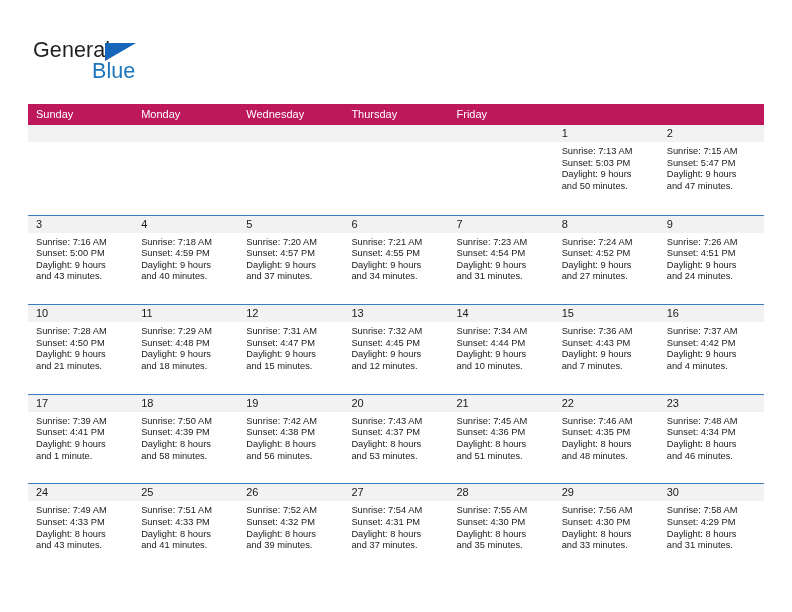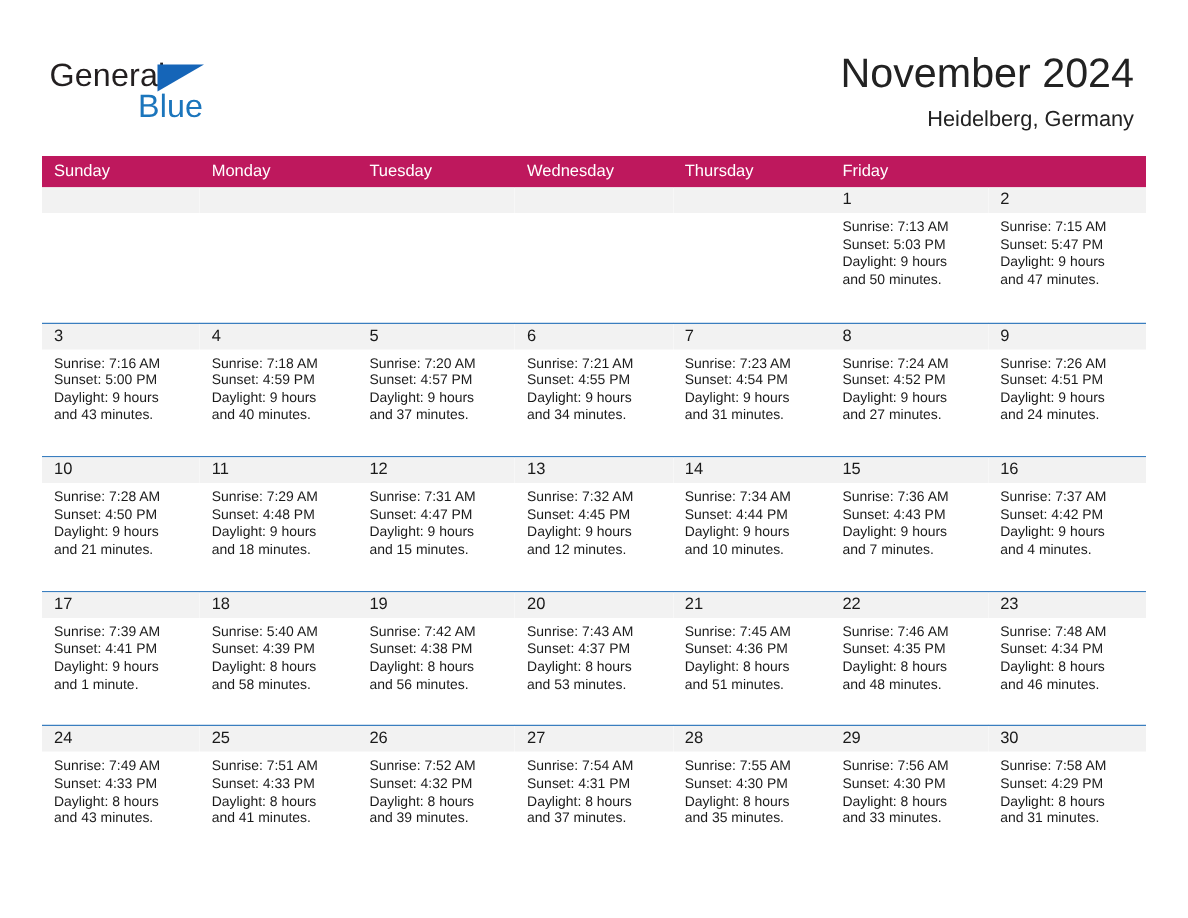--- a/index.html
+++ b/index.html
@@ -154,32 +154,27 @@
 <div class="page">
 
   <div class="header">
 
     <div class="logo">
       <span class="logo-general">General</span>
       <span class="logo-tri"></span>
       <span class="logo-blue">Blue</span>
     </div>
 
-    <div class="title-block">
-      <div class="cal-title">November 2024</div>
-      <div class="cal-subtitle">Heidelberg, Germany</div>
-    </div>
 
   </div>
 
   <div class="calendar">
     <div class="weekdays">
         <div class="weekday">Sunday</div>
         <div class="weekday">Monday</div>
-        <div class="weekday">Tuesday</div>
         <div class="weekday">Wednesday</div>
         <div class="weekday">Thursday</div>
         <div class="weekday">Friday</div>
       </div>
     <div class="weeks">
         <div class="week">
           <div class="daycell empty">
             <div class="datestrip"></div>
           </div>
           <div class="daycell empty">
@@ -349,21 +344,21 @@
             <div class="info">
               <div>Sunrise: 7:39 AM</div>
               <div>Sunset: 4:41 PM</div>
               <div>Daylight: 9 hours</div>
               <div>and 1 minute.</div>
             </div>
           </div>
           <div class="daycell">
             <div class="datestrip">18</div>
             <div class="info">
-              <div>Sunrise: 5:40 AM</div>
+              <div>Sunrise: 7:50 AM</div>
               <div>Sunset: 4:39 PM</div>
               <div>Daylight: 8 hours</div>
               <div>and 58 minutes.</div>
             </div>
           </div>
           <div class="daycell">
             <div class="datestrip">19</div>
             <div class="info">
               <div>Sunrise: 7:42 AM</div>
               <div>Sunset: 4:38 PM</div>

